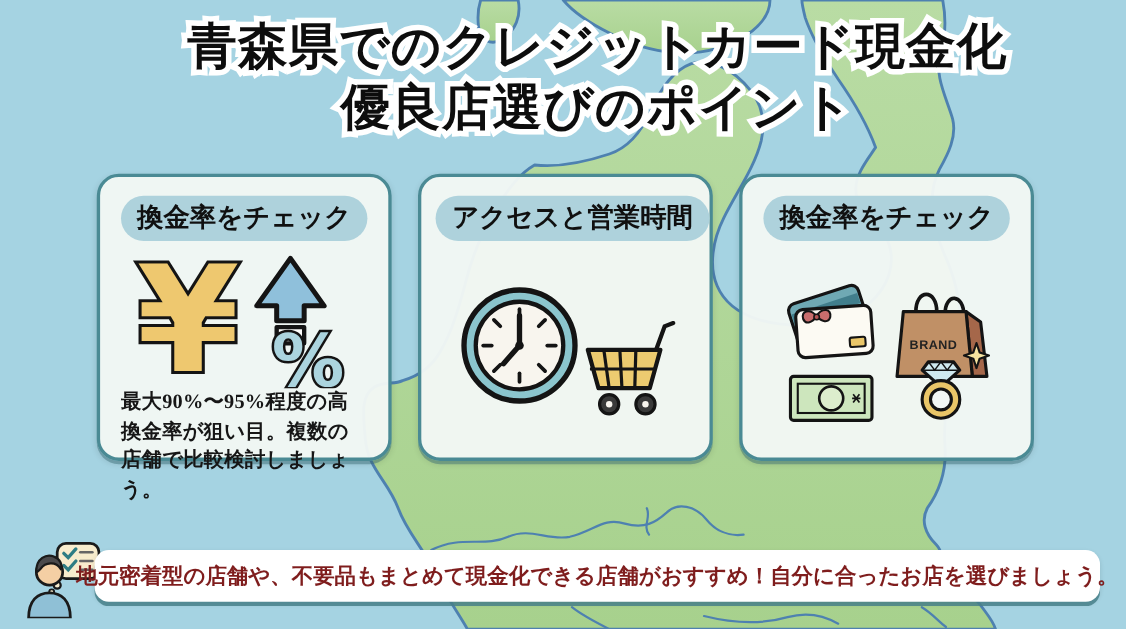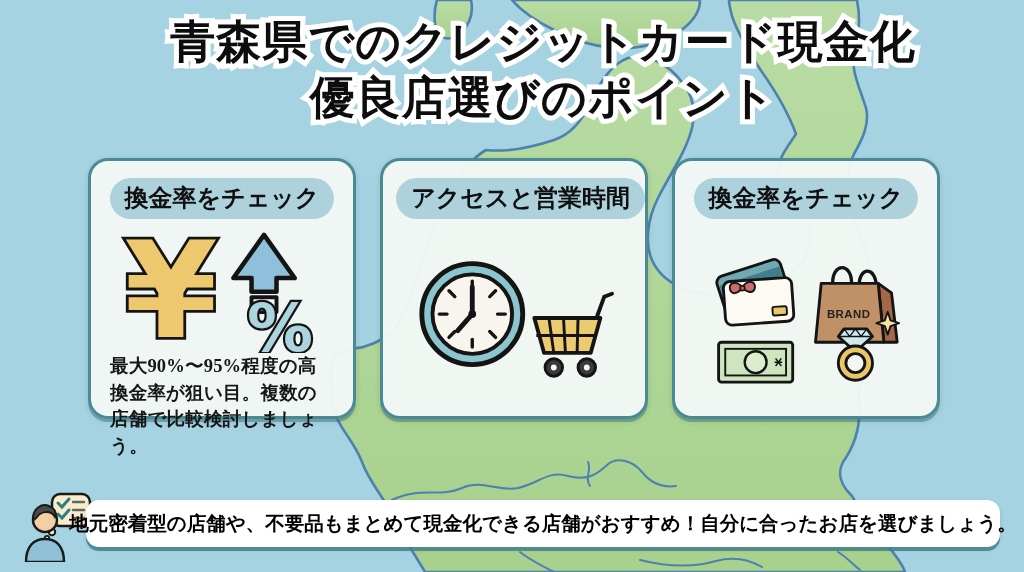--- a/index.html
+++ b/index.html
@@ -25,21 +25,21 @@
   .pill{margin-top:17px;background:#aed2dc;border-radius:26px;padding:6px 15px;
         font-size:24px;font-weight:800;color:#101010;white-space:nowrap;line-height:1.2;}
   .icon-zone{flex:1;display:flex;align-items:center;justify-content:center;width:100%;}
   .body-text{margin:0 0 16px 0;padding:0 19px;font-size:18.5px;font-weight:700;
              line-height:1.45;color:#161616;text-align:left;letter-spacing:.2px;font-family:Liberation Serif, serif;}
 
   
   .banner{position:absolute;left:86px;top:500px;width:914px;height:47px;z-index:2;
           background:#ffffff;border-radius:13px;display:flex;align-items:center;justify-content:center;
           box-shadow:0 4px 0 rgba(72,128,138,.85),0 2px 5px rgba(0,0,0,.12);}
-  .banner-text{font-size:19.5px;font-weight:800;color:#000000;white-space:nowrap;letter-spacing:0;}
+  .banner-text{font-size:19.5px;font-weight:800;color:#7f1d1d;white-space:nowrap;letter-spacing:0;}
   .person{position:absolute;left:18px;top:490px;z-index:2;}
 </style>
 </head>
 <body>
 
 <div class="stage">
 
   <svg class="bg-map" width="1024" height="572" viewBox="0 0 1024 572">
     <defs>
       <linearGradient id="landG" x1="0" y1="0" x2="0" y2="1">

